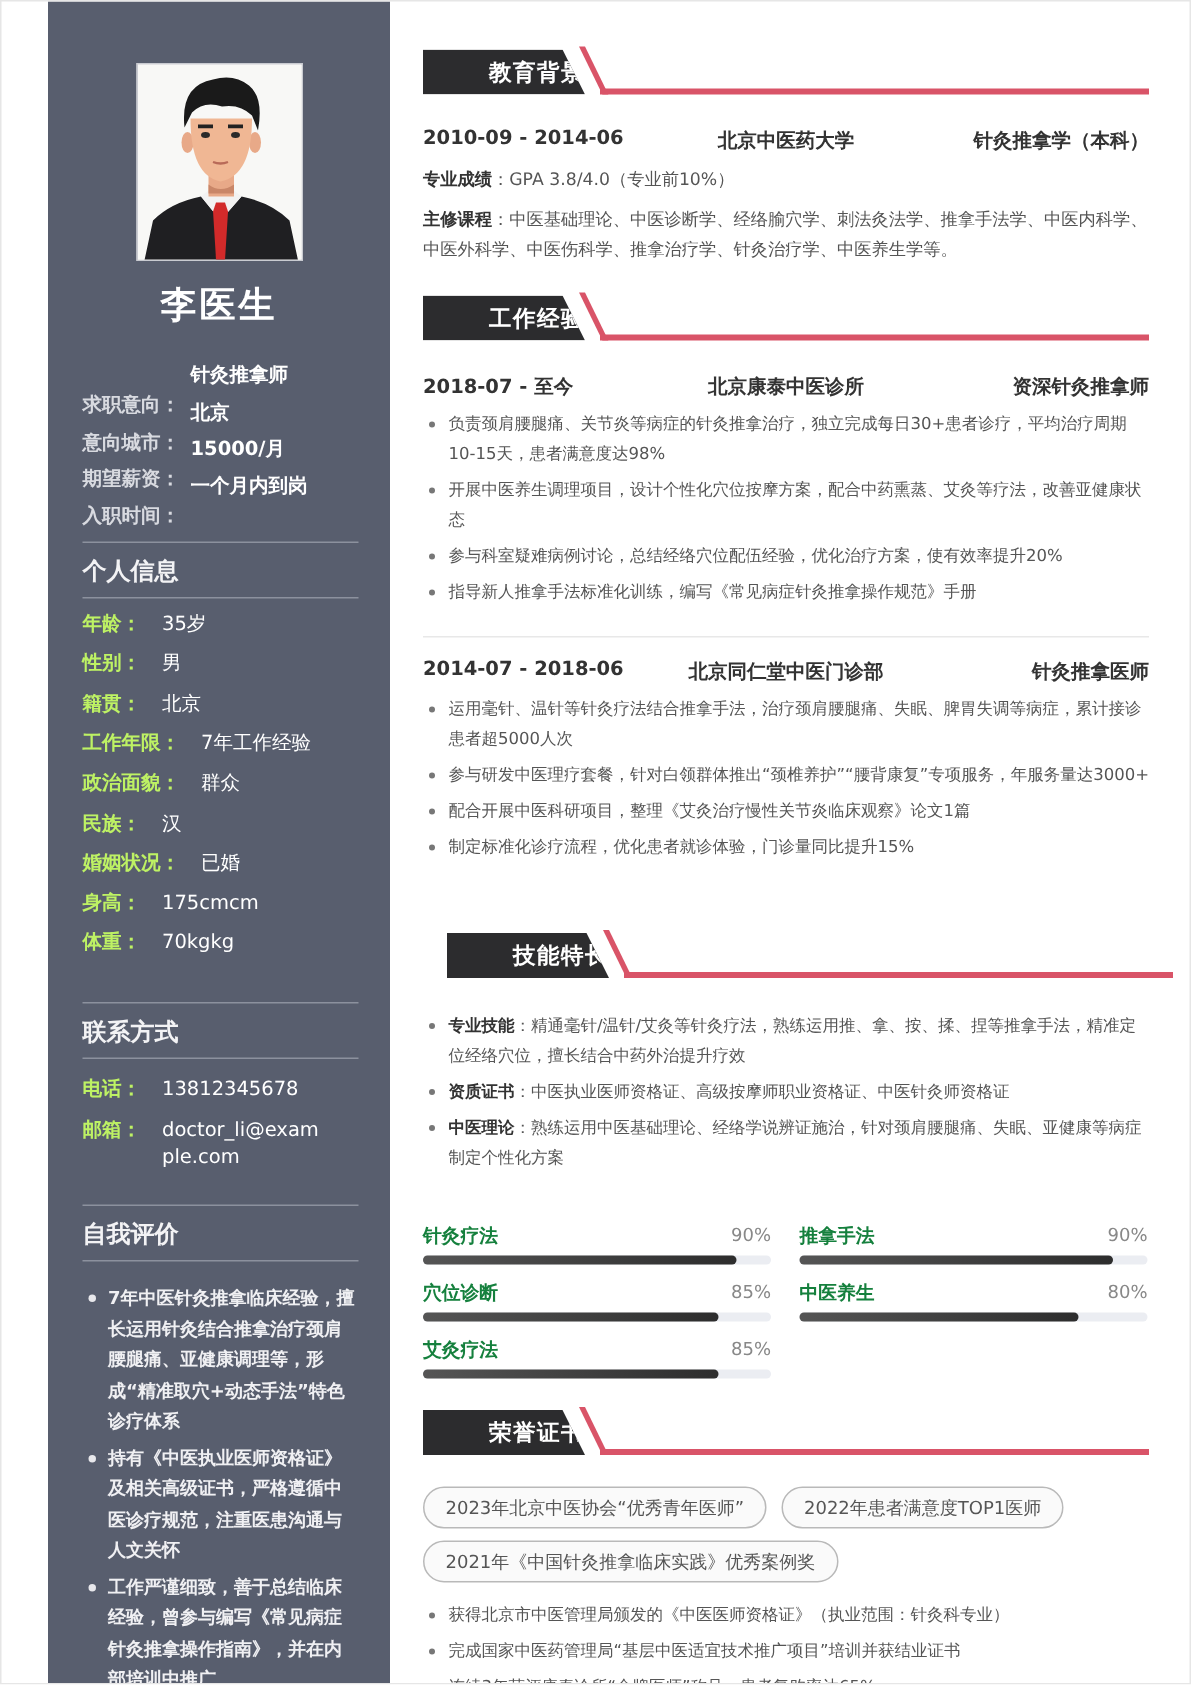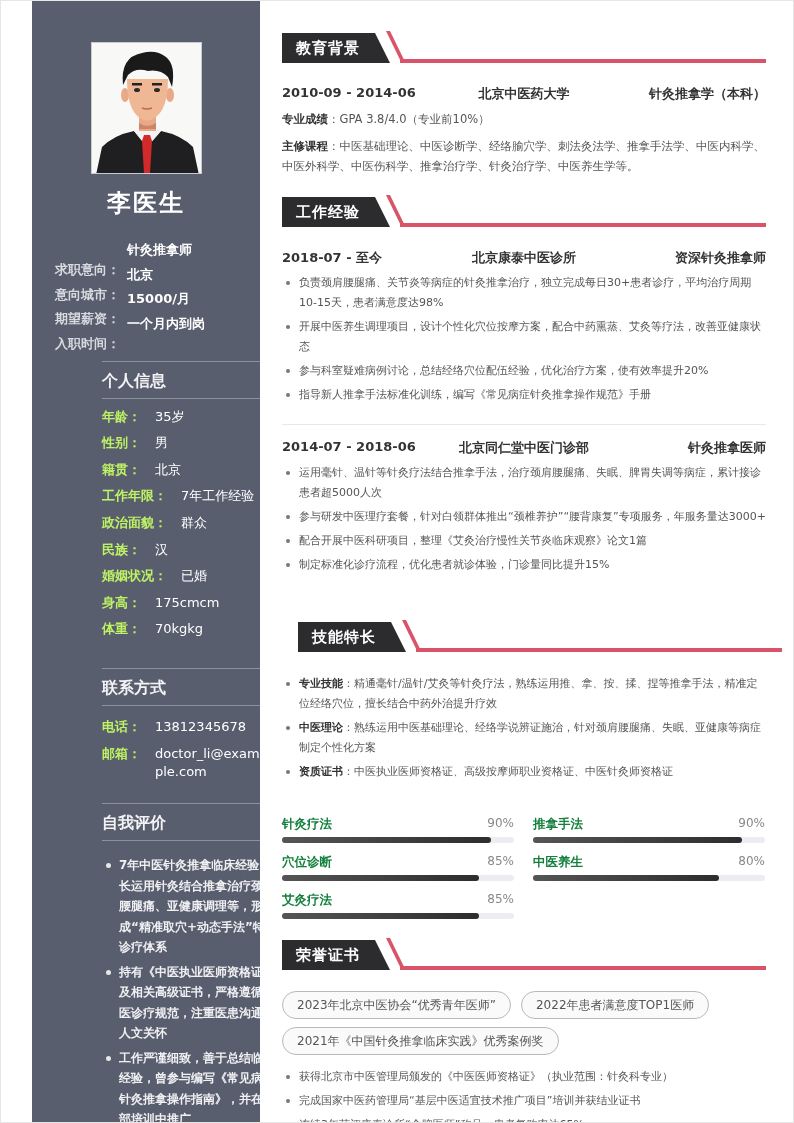--- a/index.html
+++ b/index.html
@@ -7,32 +7,32 @@
   body { font-family: "DejaVu Sans", "Liberation Sans", sans-serif; color: #444; position: relative; }
   .page { position: absolute; left: 0; top: 0; width: 794px; height: 1123px; border: 1px solid #e6e6e6; background: #fff; overflow: hidden; }
   
   .sidebar { position: absolute; left: 31px; top: 0; width: 228px; height: 1123px; background: #585e6e; color: #fff; overflow: hidden; }
   .photo { position: absolute; left: 59px; top: 41px; width: 111px; height: 132px; background: #f7f7f5; border: 1px solid #c9cbd1; overflow: hidden; }
   .name { position: absolute; left: 0; top: 186px; width: 228px; text-align: center; font-size: 24px; font-weight: bold; letter-spacing: 2px; color: #fff; }
   .intent { position: absolute; left: 23px; top: 237px; width: 190px; }
   .intent .row { display: flex; height: 24.5px; align-items: center; font-size: 13px; font-weight: bold; }
   .intent .k { color: #d8dae0; width: 72px; margin-top: 40px; }
   .intent .v { color: #fff; }
-  .side-section { position: absolute; left: 23px; width: 184px; margin-left: 47px; }
+  .side-section { position: absolute; left: 23px; width: 184px; }
   .side-title { border-top: 1px solid #8c919e; border-bottom: 1px solid #8c919e; height: 38px; line-height: 38px; font-size: 16px; font-weight: bold; color: #f3f3f5; }
   .kv { display: flex; font-size: 13px; line-height: 18px; margin-top: 8.6px; }
   .kv .k { color: #bef264; font-weight: bold; white-space: nowrap; margin-right: 14px; }
   .kv .v { color: #fff; word-break: break-all; }
   .side-list { list-style: none; margin-top: 14px; }
   .side-list li { position: relative; padding-left: 17px; font-size: 12px; font-weight: bold; line-height: 20.5px; color: #f0f0f3; margin-bottom: 4px; }
   .side-list li::before { content: ""; position: absolute; left: 4px; top: 8px; width: 5px; height: 5px; border-radius: 50%; background: #e8e8ec; }
   
   .main { position: absolute; left: 281px; top: 0; width: 484px; }
   .sec-head { position: absolute; left: 0; width: 484px; height: 32px; }
-  .sec-head .label { position: absolute; left: 0; top: 2px; height: 30px; width: 108px; background: #2c2c2e; color: #fff; font-size: 15px; font-weight: bold; line-height: 30px; padding-left: 14px; clip-path: polygon(0 0, 93px 0, 108px 100%, 0 100%); letter-spacing: 1px; }
+  .sec-head .label { position: absolute; left: 0; top: 2px; height: 30px; width: 108px; background: #2c2c2e; color: #fff; font-size: 15px; font-weight: bold; line-height: 30px; padding-left: 14px; clip-path: polygon(0 0, 93px 0, 108px 100%, 0 100%); letter-spacing: 1px; text-align: right; }
   .sec-head .slash { position: absolute; left: 104px; top: 0; width: 4px; height: 32px; background: #d95468; transform: skewX(26deg); transform-origin: top left; }
   .sec-head .line { position: absolute; left: 118px; top: 28px; height: 4px; right: 0; background: #d95468; }
   .edu-row, .job-row { position: absolute; left: 0; width: 484px; display: flex; justify-content: space-between; font-size: 13px; font-weight: bold; color: #333; }
   .job-row .mid, .edu-row .mid { position: absolute; left: 0; right: 0; text-align: center; pointer-events: none; }
   .edu-row .right, .job-row .right { margin-left: auto; }
   .para { position: absolute; left: 0; width: 484px; font-size: 11.5px; line-height: 20px; color: #555; }
   .para b { color: #333; }
   .blist { position: absolute; left: 0; width: 484px; list-style: none; }
   .blist li { position: relative; padding-left: 17px; font-size: 11px; line-height: 20px; color: #555; margin-bottom: 4px; }
   .blist li::before { content: ""; position: absolute; left: 4px; top: 8px; width: 4px; height: 4px; border-radius: 50%; background: #777; }
@@ -217,22 +217,22 @@
       <li>制定标准化诊疗流程，优化患者就诊体验，门诊量同比提升15%</li>
     </ul>
 
     <div class="sec-head" style="top:619px;margin-left:16px;">
       <div class="label">技能特长</div>
       <div class="slash"></div>
       <div class="line"></div>
     </div>
     <ul class="blist" style="top:673px;">
       <li><b>专业技能</b><span>：精通毫针/温针/艾灸等针灸疗法，熟练运用推、拿、按、揉、捏等推拿手法，精准定位经络穴位，擅长结合中药外治提升疗效</span></li>
+      <li><b>资质证书</b><span>：中医执业医师资格证、高级按摩师职业资格证、中医针灸师资格证</span></li>
       <li><b>中医理论</b><span>：熟练运用中医基础理论、经络学说辨证施治，针对颈肩腰腿痛、失眠、亚健康等病症制定个性化方案</span></li>
-      <li><b>资质证书</b><span>：中医执业医师资格证、高级按摩师职业资格证、中医针灸师资格证</span></li>
     </ul>
 
     <div class="skill" style="left:0;top:815px;">
       <span class="sname">针灸疗法</span>
       <span class="spct">90%</span>
       <div class="track">
           <div class="fill" style="width: 90%;"></div>
         </div>
     </div>
     <div class="skill" style="left:251px;top:815px;">

